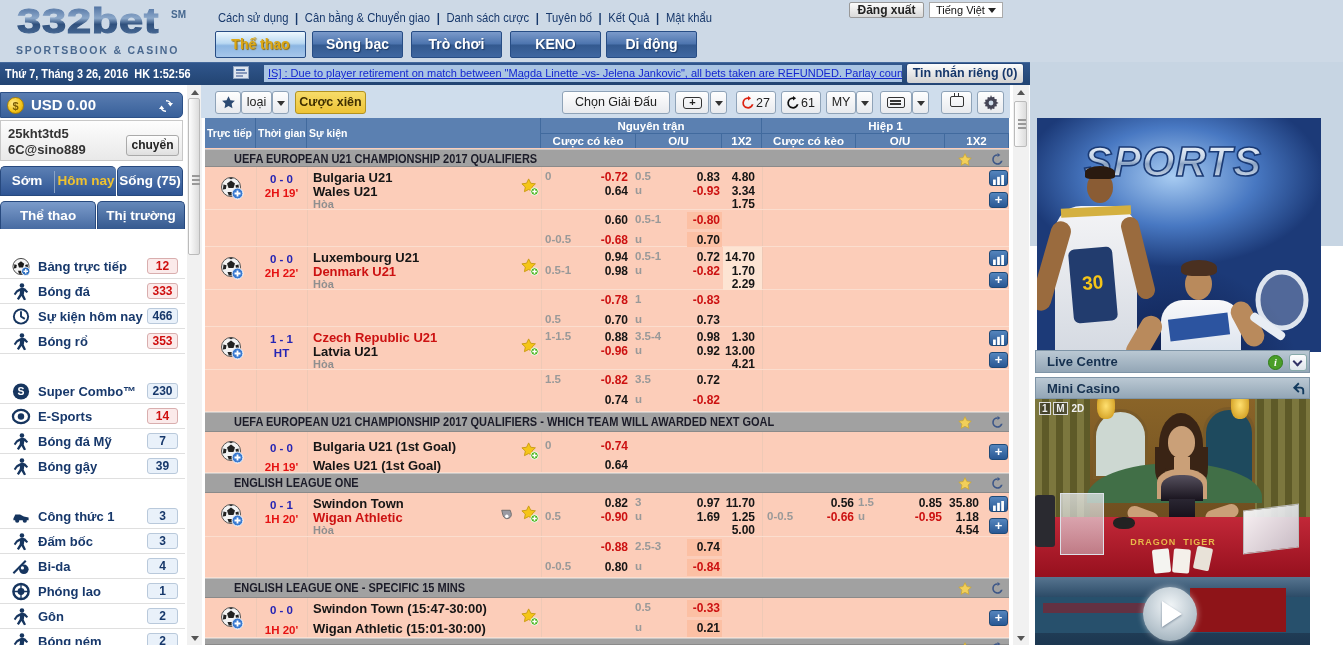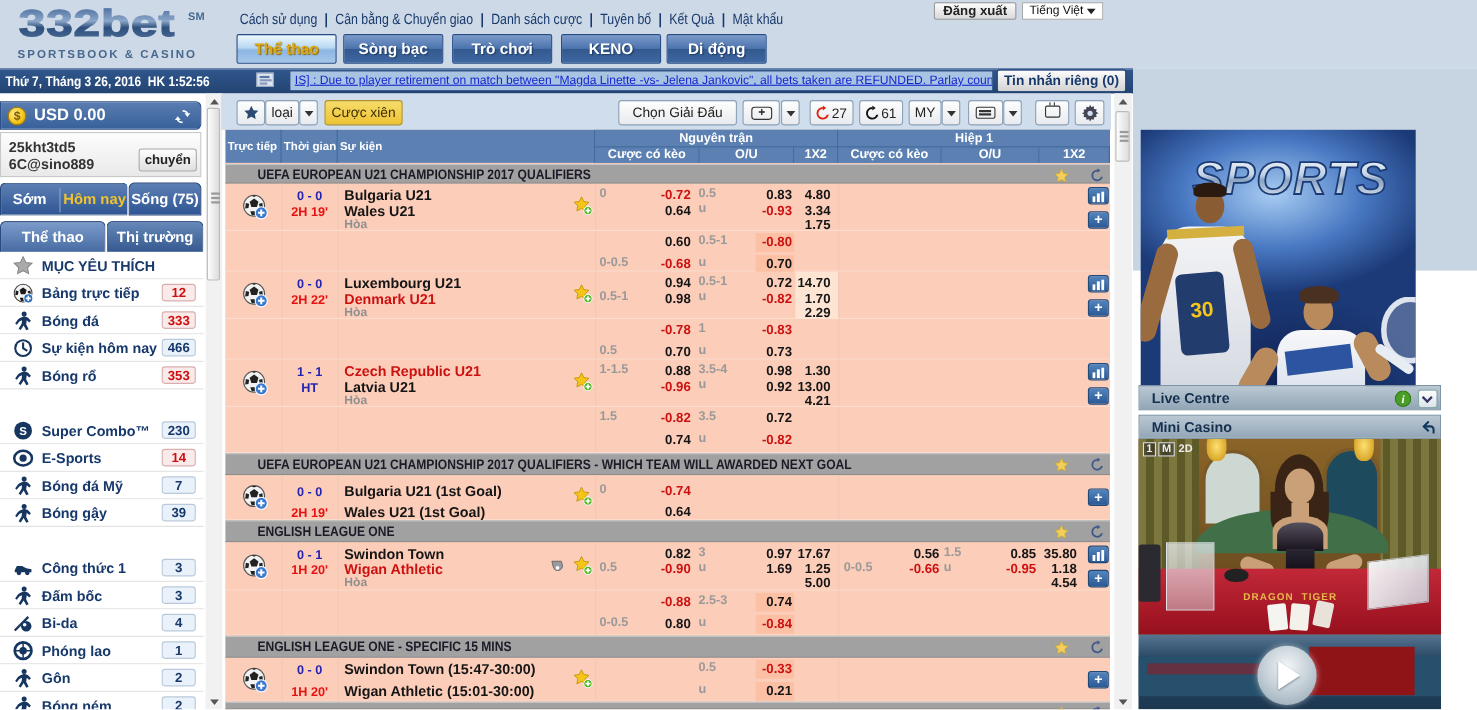--- a/index.html
+++ b/index.html
@@ -113,26 +113,20 @@
 <div class="abs dayb" style="left:0;width:116px;border-radius:5px 5px 0 0;border-right:0">
         <span style="position:absolute;left:0;width:52px">Sớm</span>
         <div style="position:absolute;left:53px;top:4px;width:1px;height:22px;background:#8aa3c6"></div>
         <span style="position:absolute;left:54px;width:62px;color:#efc22f">Hôm nay</span>
       </div>
 <div class="abs dayb" style="left:117px;width:66px;border-radius:5px 5px 0 0">Sống (75)</div>
 <div class="abs" id="sbtabs">
         <div class="abs t" style="left:0;top:116px;width:96px;background:linear-gradient(#7b9bca,#476ba2)">Thể thao</div>
         <div class="abs t" style="left:97px;top:116px;width:88px;background:linear-gradient(#6588b9,#35598f)">Thị trường</div>
       </div>
-<div class="abs mrowi" style="top:144px">
-        <svg class="micon" viewBox="0 0 20 20">
-          <path d="M10 1.5l2.6 5.4 5.9.8-4.3 4.1 1.1 5.8L10 14.8 4.7 17.6l1.1-5.8L1.5 7.7l5.9-.8z" fill="#aaa" stroke="#888"></path>
-        </svg>
-        <div class="txt">MỤC YÊU THÍCH</div>
-      </div>
 <div class="abs mrowi" style="top:169px">
         <svg class="micon" viewBox="0 0 20 20">
           <circle cx="10" cy="10" r="8.5" fill="#f4f4f4" stroke="#444"></circle>
           <path d="M10 4.5l3.4 2.5-1.3 4H7.9l-1.3-4z" fill="#1a1a1a"></path>
           <path d="M3 7.5l2.6.8-.5 3.3-2.6.4zM17 7.5l-2.6.8.5 3.3 2.6.4zM6.8 14.5h6.4l-1.2 3h-4z" fill="#1a1a1a"></path>
           <circle cx="15" cy="15" r="4.4" fill="#2e6fc0" stroke="#fff"></circle>
           <path d="M15 12.6v4.8M12.6 15h4.8" stroke="#fff" stroke-width="1.5"></path>
         </svg>
         <div class="txt">Bảng trực tiếp</div>
         <div class="badge r">12</div>
@@ -273,21 +267,21 @@
       </div>
     </div>
 <div class="abs" id="tbar"></div>
 <div class="tbtn" style="left:215px;width:26px;"><svg width="15" height="15" viewBox="0 0 20 20" style="margin-top:3px">
         <path d="M10 1.5l2.6 5.4 5.9.8-4.3 4.1 1.1 5.8L10 14.8 4.7 17.6l1.1-5.8L1.5 7.7l5.9-.8z" fill="#2c4a72"></path>
       </svg></div>
 <div class="tbtn" style="left:241px;width:31px;"><span style="line-height:21px">loại</span></div>
 <div class="tbtn" style="left:272px;width:17px;">
       <div style="position:absolute;left:50%;top:9px;margin-left:-4px;border:4px solid transparent;border-top:5px solid #333"></div>
     </div>
-<div class="tbtn" style="left:295px;width:71px;background:linear-gradient(#f7dc6a,#edc335);border-color:#b29220"><span style="line-height:21px;color:#403000;font-weight:normal">Cược xiên</span></div>
+<div class="tbtn" style="left:295px;width:71px;background:linear-gradient(#f7dc6a,#edc335);border-color:#b29220"><span style="line-height:21px;color:#403000;font-weight:bold">Cược xiên</span></div>
 <div class="tbtn" style="left:562px;width:108px;"><span style="line-height:21px">Chọn Giải Đấu</span></div>
 <div class="tbtn" style="left:675px;width:34px;">
       <div style="position:absolute;left:7px;top:5px;width:19px;height:12px;border:1.5px solid #333;border-radius:3px;font-weight:bold;font-size:11px;line-height:9px">+</div>
     </div>
 <div class="tbtn" style="left:710px;width:17px;">
       <div style="position:absolute;left:50%;top:9px;margin-left:-4px;border:4px solid transparent;border-top:5px solid #333"></div>
     </div>
 <div class="tbtn" style="left:736px;width:40px;">
       <svg width="14" height="14" viewBox="0 0 16 16" style="position:absolute;left:4px;top:4px">
         <path d="M8 1.5a6.5 6.5 0 106.3 8h-2.1A4.5 4.5 0 118 3.5V1.5z" fill="#dd2211"></path>
@@ -573,21 +567,21 @@
           <circle cx="8" cy="10" r="2" fill="#fff"></circle>
         </svg>
         <svg style="position:absolute;left:316px;top:12px" width="18" height="18" viewBox="0 0 20 20">
           <path d="M8.5 1l2.3 4.8 5.2.7-3.8 3.6 1 5.1-4.7-2.4-4.7 2.4 1-5.1L1 6.5l5.2-.7z" fill="#f5c518" stroke="#c79a10"></path>
           <circle cx="15" cy="15" r="4.2" fill="#4db520" stroke="#fff"></circle>
           <path d="M15 12.5v5M12.5 15h5" stroke="#fff" stroke-width="1.6"></path>
         </svg>
         <div class="cell " style="right:381px;top:3px">0.82</div>
         <div class="cell gry " style="left:430px;top:3px">3</div>
         <div class="cell " style="right:289px;top:3px">0.97</div>
-        <div class="cell " style="right:254px;top:3px">17.67</div>
+        <div class="cell " style="right:254px;top:3px">11.70</div>
         <div class="cell " style="right:155px;top:3px">0.56</div>
         <div class="cell gry " style="left:653px;top:3px">1.5</div>
         <div class="cell " style="right:67px;top:3px">0.85</div>
         <div class="cell " style="right:30px;top:3px">35.80</div>
         <div class="cell gry " style="left:340px;top:17px">0.5</div>
         <div class="cell red" style="right:381px;top:17px">-0.90</div>
         <div class="cell gry " style="left:430px;top:17px">u</div>
         <div class="cell " style="right:289px;top:17px">1.69</div>
         <div class="cell " style="right:254px;top:17px">1.25</div>
         <div class="cell gry " style="left:562px;top:17px">0-0.5</div>
@@ -662,21 +656,21 @@
         <div class="t"></div>
         <svg style="position:absolute;left:753px;top:3px" width="14" height="14" viewBox="0 0 20 20">
           <path d="M10 1l2.7 5.6 6.1.8-4.5 4.2 1.2 6L10 14.8 4.5 17.6l1.2-6L1.2 7.4l6.1-.8z" fill="#f2cf5a" stroke="#cfa82a"></path>
         </svg>
         <svg style="position:absolute;left:786px;top:3px" width="13" height="13" viewBox="0 0 16 16">
           <path d="M8 1.5a6.5 6.5 0 106.3 8h-2.1A4.5 4.5 0 118 3.5V1.5z" fill="#3d5788"></path>
           <path d="M8 0v5l3.5-2.5z" fill="#3d5788"></path>
         </svg>
       </div>
 </div>
-<div class="abs" id="sports" style="left:1037px;top:118px;width:250px;height:234px;background:radial-gradient(ellipse 150px 90px at 48% 25%,#a8ccf2,#4878c2 55%,#1c3a78 100%);overflow:hidden">
+<div class="abs" id="sports" style="left:1037px;top:118px;width:284px;height:234px;background:radial-gradient(ellipse 150px 90px at 48% 25%,#a8ccf2,#4878c2 55%,#1c3a78 100%);overflow:hidden">
 <div class="abs" style="left:0;top:0;width:272px;height:234px;background:radial-gradient(ellipse 180px 160px at 50% 110%,rgba(10,20,60,.8),rgba(10,20,60,0) 70%)"></div>
 <svg class="abs" style="left:0;top:14px" width="272" height="60" viewBox="0 0 272 60">
         <defs>
           <linearGradient id="sg" x1="0" y1="0" x2="0" y2="1">
             <stop offset="0" stop-color="#ffffff"></stop>
             <stop offset=".45" stop-color="#c2d2e6"></stop>
             <stop offset=".55" stop-color="#8aa2c2"></stop>
             <stop offset="1" stop-color="#eef4fc"></stop>
           </linearGradient>
         </defs>

